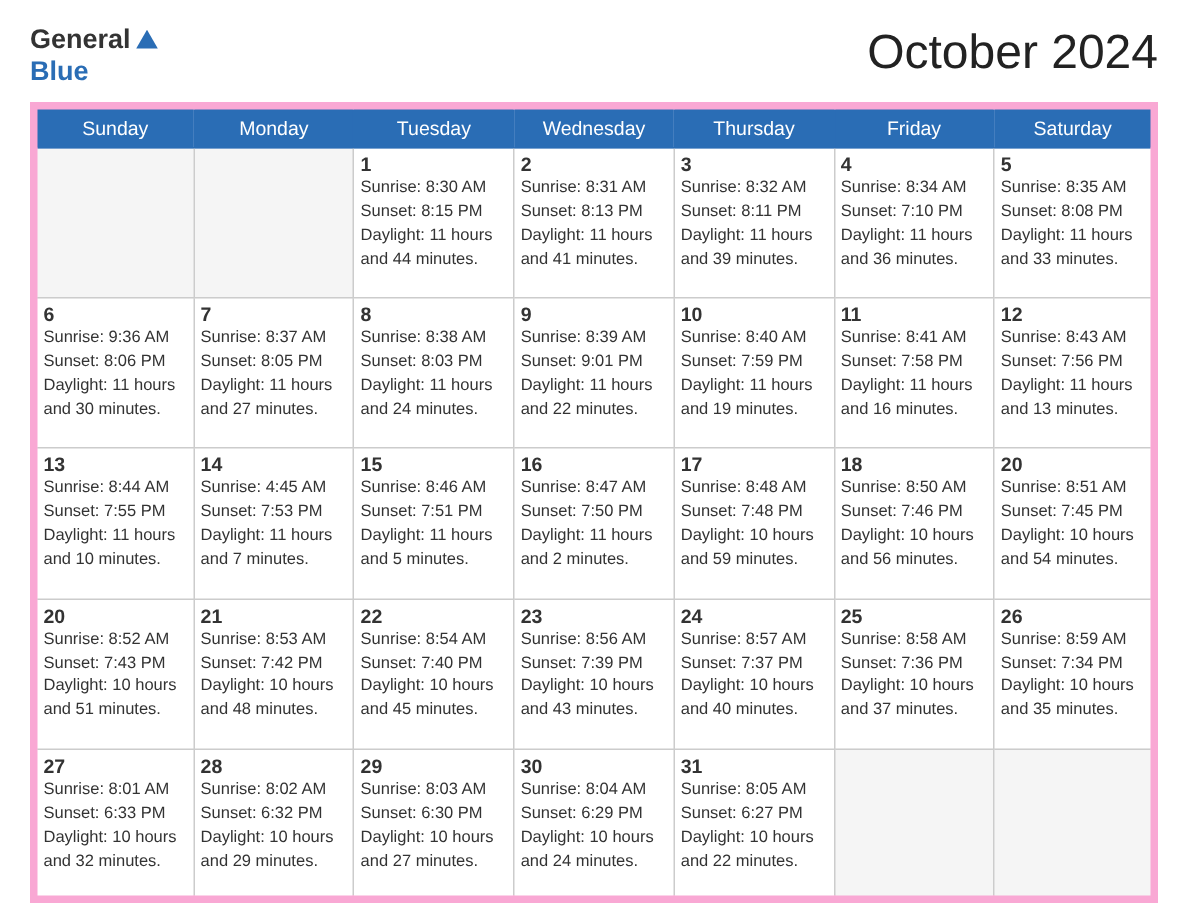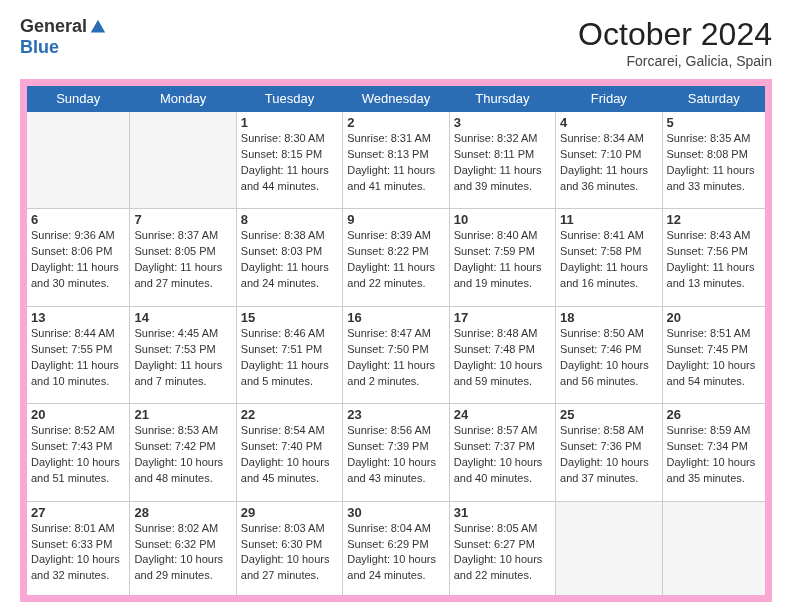--- a/index.html
+++ b/index.html
@@ -55,21 +55,21 @@
       font-size: 32px;
       font-weight: normal;
       color: #222;
     }
     .location {
       font-size: 14px;
       color: #444;
     }
     .calendar {
       flex: 1;
-      border: 7px solid #f9a8d4;
+      border: 5px solid #f9a8d4;
       border-collapse: collapse;
       width: 100%;
       table-layout: fixed;
     }
     .calendar th {
       background-color: #2a6db5;
       color: #fff;
       text-align: center;
       padding: 5px 2px;
       font-size: 13px;
@@ -109,21 +109,20 @@
       <div class="logo-text">
         <span class="logo-general">General</span>
         <svg class="logo-icon" viewBox="0 0 20 20">
           <polygon points="10,2 18,16 2,16" fill="#2a6db5"></polygon>
         </svg>
       </div>
       <span class="logo-blue">Blue</span>
     </div>
     <div class="header-right">
       <div class="month-title">October 2024</div>
-      <div class="location">Forcarei, Galicia, Spain</div>
     </div>
   </div>
 
   <table class="calendar">
     <thead>
       <tr id="weekday-header">
       <th>Sunday</th>
           <th>Monday</th>
           <th>Tuesday</th>
           <th>Wednesday</th>
@@ -182,21 +181,21 @@
           </td>
           <td>
             <span class="day-number">8</span>
             <div class="day-info">Sunrise: 8:38 AM
 Sunset: 8:03 PM
 Daylight: 11 hours and 24 minutes.</div>
           </td>
           <td>
             <span class="day-number">9</span>
             <div class="day-info">Sunrise: 8:39 AM
-Sunset: 8:22 PM
+Sunset: 9:01 PM
 Daylight: 11 hours and 22 minutes.</div>
           </td>
           <td>
             <span class="day-number">10</span>
             <div class="day-info">Sunrise: 8:40 AM
 Sunset: 7:59 PM
 Daylight: 11 hours and 19 minutes.</div>
           </td>
           <td>
             <span class="day-number">11</span>

